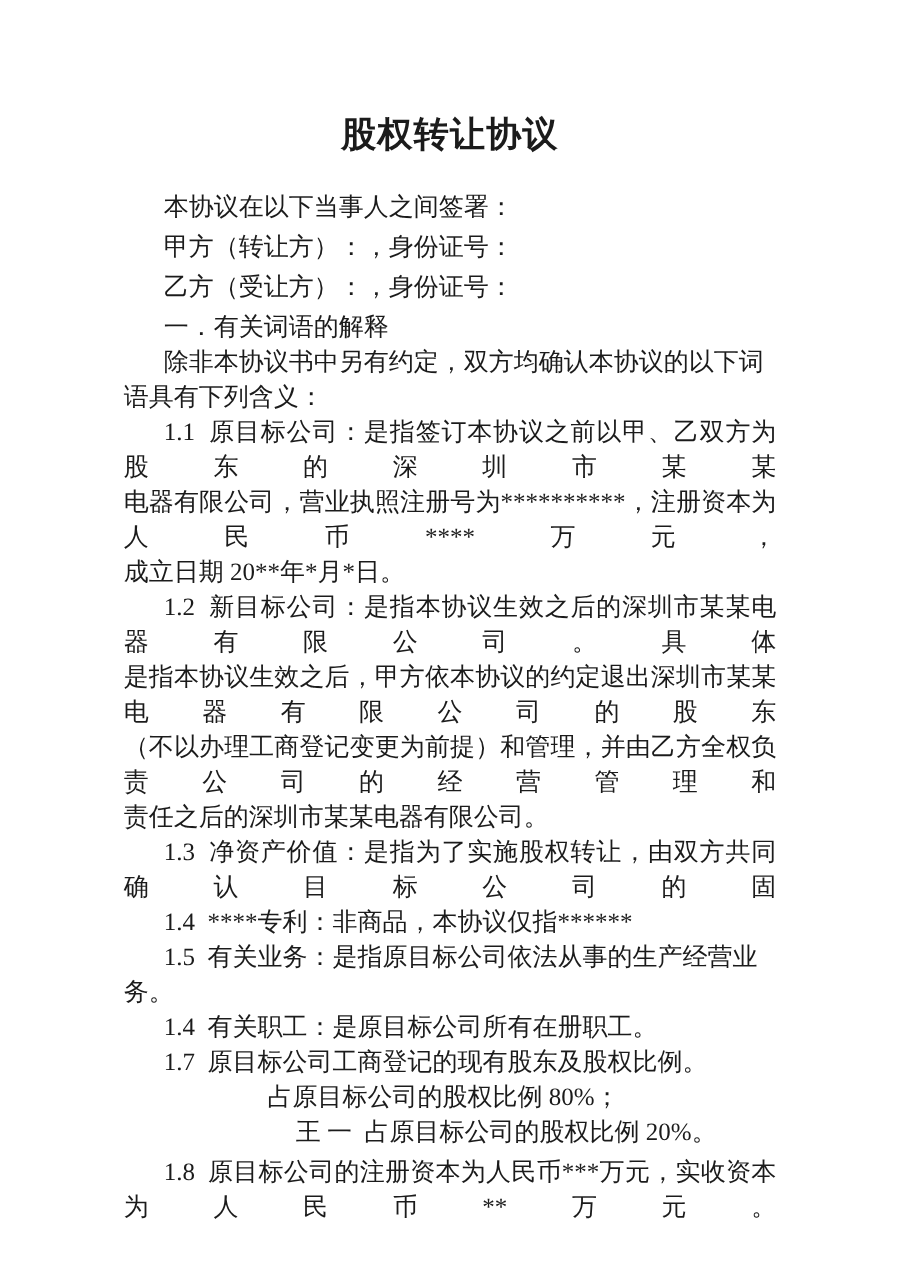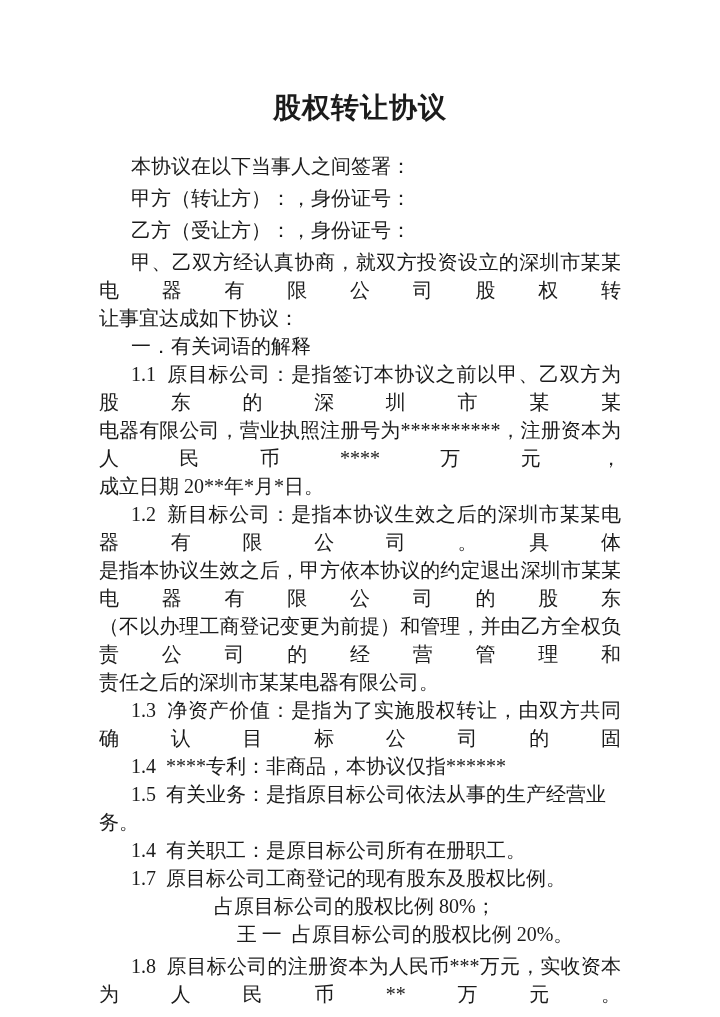--- a/index.html
+++ b/index.html
@@ -53,26 +53,25 @@
   <div class="doc-body">
       <div class="para gap">
         <div class="line ind">本协议在以下当事人之间签署：</div>
       </div>
       <div class="para bold gap">
         <div class="line ind">甲方（转让方）：，身份证号：</div>
       </div>
       <div class="para bold gap">
         <div class="line ind">乙方（受让方）：，身份证号：</div>
       </div>
-      <div class="para">
-        <div class="line ind j">甲、乙双方经认真协商，就双方投资设立的深圳市某某电器有限公司股权转</div>
-        <div class="line">让事宜达成如下协议：</div>
-      </div>
       <div class="para bold">
         <div class="line ind">一．有关词语的解释</div>
+      </div>
+      <div class="para">
+        <div class="line ind">除非本协议书中另有约定，双方均确认本协议的以下词语具有下列含义：</div>
       </div>
       <div class="para">
         <div class="line ind j">1.1  原目标公司：是指签订本协议之前以甲、乙双方为股东的深圳市某某</div>
         <div class="line j">电器有限公司，营业执照注册号为**********，注册资本为人民币****万元，</div>
         <div class="line">成立日期 20**年*月*日。</div>
       </div>
       <div class="para">
         <div class="line ind j">1.2  新目标公司：是指本协议生效之后的深圳市某某电器有限公司。具体</div>
         <div class="line j">是指本协议生效之后，甲方依本协议的约定退出深圳市某某电器有限公司的股东</div>
         <div class="line j">（不以办理工商登记变更为前提）和管理，并由乙方全权负责公司的经营管理和</div>

